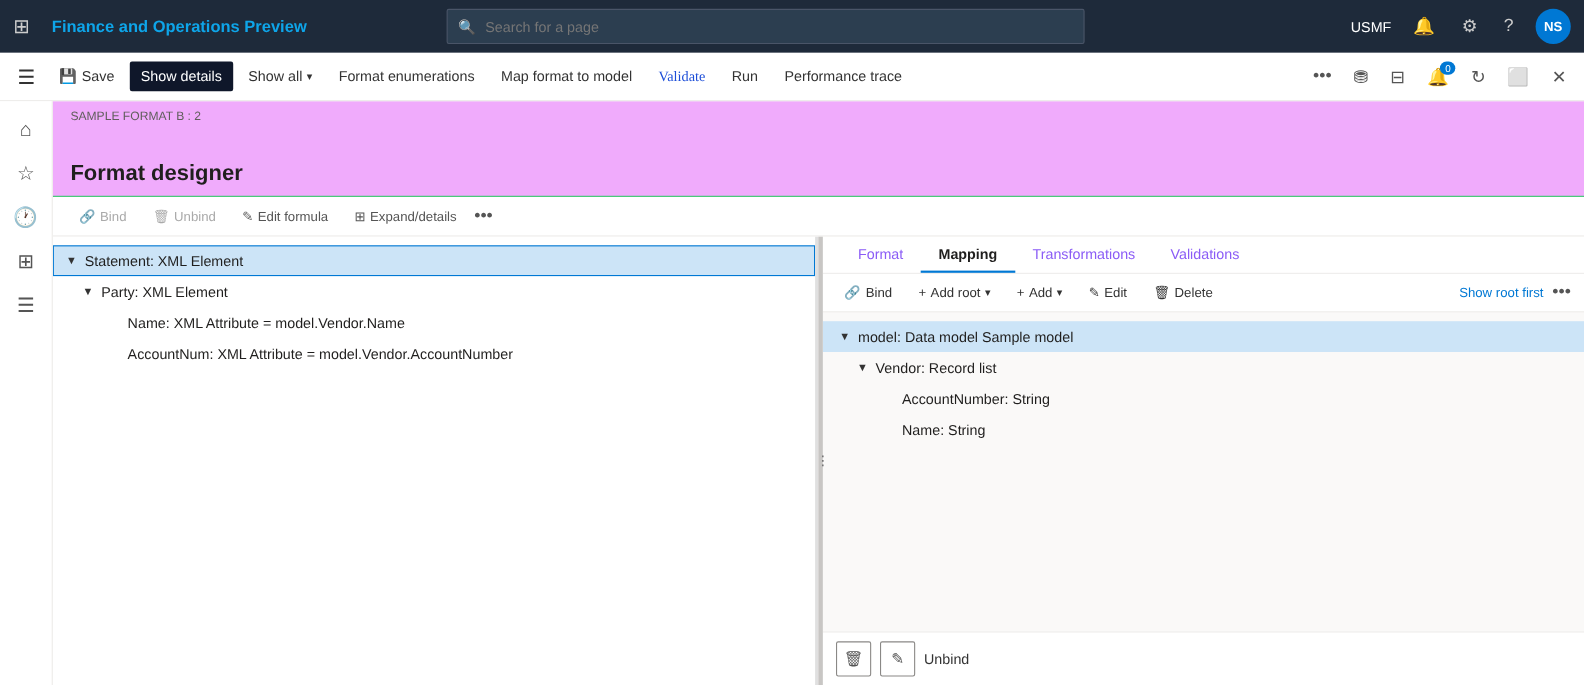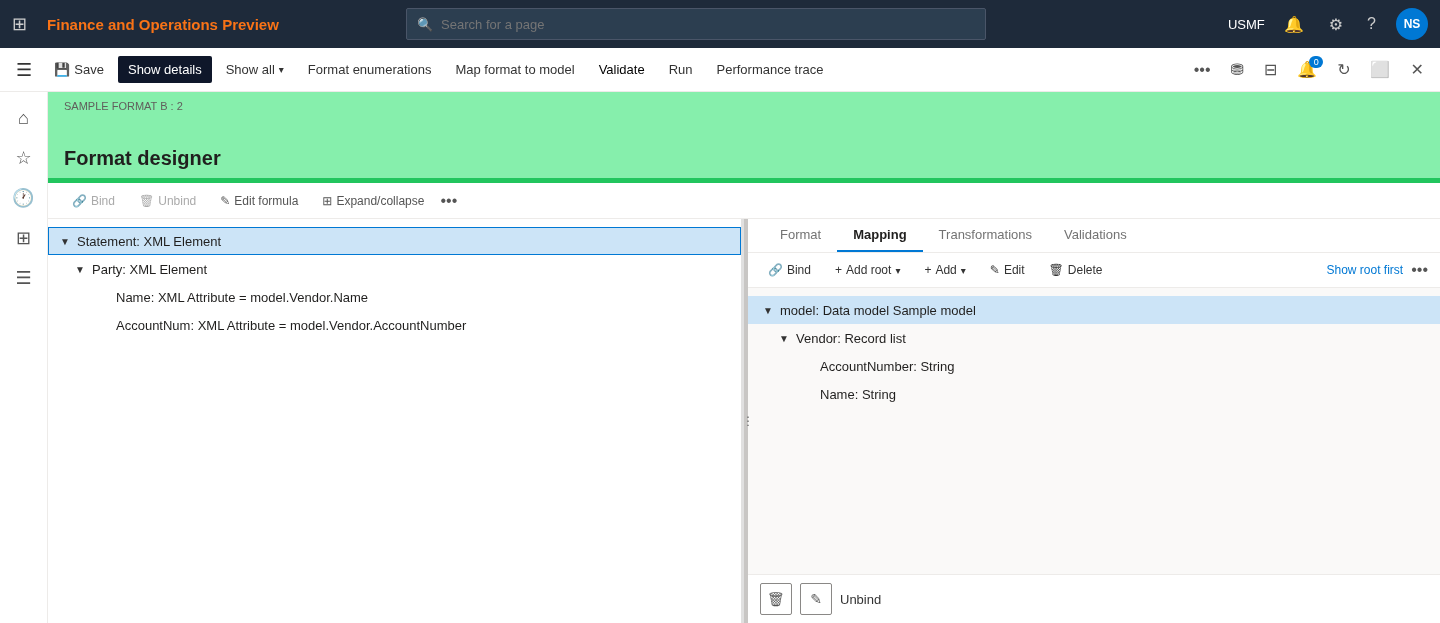--- a/index.html
+++ b/index.html
@@ -9,21 +9,21 @@
     .top-nav {
       background: #1e2a3a;
       height: 48px;
       display: flex;
       align-items: center;
       padding: 0 12px;
       gap: 12px;
       color: white;
     }
     .top-nav .app-grid-icon { color: #ccc; font-size: 18px; cursor: pointer; }
-    .top-nav .app-title { color: #f97316; font-size: 15px; font-weight: 600; flex: none; margin-left: 8px; }
+    .top-nav .app-title { color: #0ea5e9; font-size: 15px; font-weight: 600; flex: none; margin-left: 8px; }
     .top-nav .search-bar {
       flex: 1;
       max-width: 580px;
       background: #2c3e50;
       border: 1px solid #4a5568;
       border-radius: 2px;
       height: 32px;
       display: flex;
       align-items: center;
       padding: 0 10px;
@@ -156,23 +156,23 @@
     
     .content-area {
       flex: 1;
       display: flex;
       flex-direction: column;
       overflow: hidden;
     }
 
     
     .page-header {
-      background: #86efac;
+      background: #f0abfc;
       padding: 8px 16px 0 16px;
-      border-bottom: 5px solid #22c55e;
+      border-bottom: 1px solid #22c55e;
     }
     .page-header .breadcrumb {
       font-size: 11px;
       color: #605e5c;
       margin-bottom: 4px;
     }
     .page-header .page-title {
       font-size: 20px;
       font-weight: 600;
       color: #201f1e;
@@ -256,21 +256,21 @@
     .tabs {
       display: flex;
       background: #fff;
       border-bottom: 1px solid #edebe9;
       padding: 0 16px;
     }
     .tab {
       padding: 8px 16px;
       font-size: 13px;
       cursor: pointer;
-      color: #737373;
+      color: #8b5cf6;
       border-bottom: 2px solid transparent;
       white-space: nowrap;
     }
     .tab.active { color: #201f1e; border-bottom-color: #0078d4; font-weight: 600; }
 
     
     .mapping-toolbar {
       display: flex;
       align-items: center;
       padding: 6px 12px;
@@ -408,21 +408,21 @@
   </button>
 
   <button class="cmd-btn">
     <span>Format enumerations</span>
   </button>
 
   <button class="cmd-btn">
     <span>Map format to model</span>
   </button>
 
-  <button class="cmd-btn" style="color:#000000;font-weight:500;">
+  <button class="cmd-btn" style="color:#1d4ed8;font-weight:500;font-family:Liberation Serif, serif;">
     <span>Validate</span>
   </button>
 
   <button class="cmd-btn">
     <span>Run</span>
   </button>
 
   <button class="cmd-btn">
     <span>Performance trace</span>
   </button>
@@ -466,21 +466,21 @@
       <button class="tool-btn disabled">
         <span>🗑</span>
         <span>Unbind</span>
       </button>
       <button class="tool-btn">
         <span>✎</span>
         <span>Edit formula</span>
       </button>
       <button class="tool-btn">
         <span>⊞</span>
-        <span>Expand/collapse</span>
+        <span>Expand/details</span>
       </button>
       <span class="more-btn">•••</span>
     </div>
 
     <div class="split-pane">
 
       <div class="left-pane">
 
         <div class="tree-node selected">
           <span class="expand-btn">▼</span>

